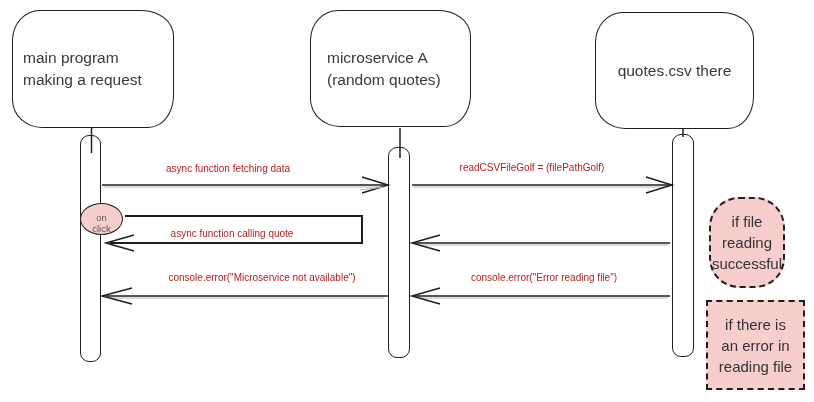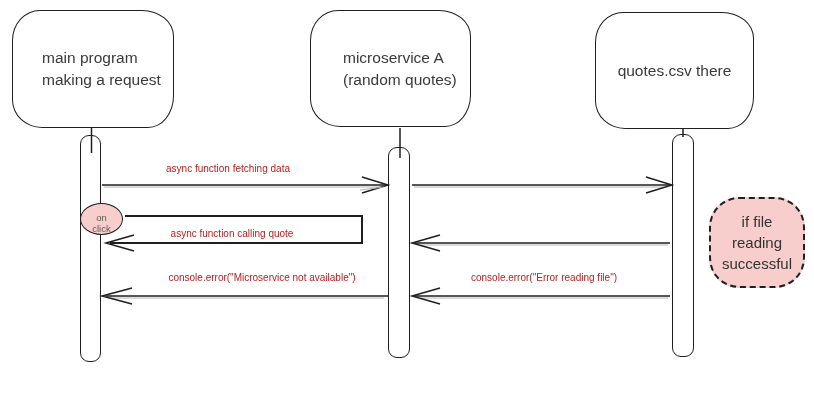--- a/index.html
+++ b/index.html
@@ -131,41 +131,47 @@
       <path class="ink" d="M132,288 L102,296 L132,304"></path>
     </g>
 
     <g>
       <path class="ghost" d="M420,298 L668,298"></path>
       <path class="ink" d="M670,296 L414,296"></path>
       <path class="ink" d="M440,288 L412,296 L440,304"></path>
     </g>
   </svg>
 
-  <div class="actor" style="left:12px; top:10px; width:162px; height:118px; padding-left:29px;">
+  <div class="actor" style="left:12px; top:10px; width:162px; height:118px; padding-left:10px;">
     <span>main program
 making a request</span>
   </div>
-  <div class="actor" style="left:310px; top:10px; width:161px; height:117px; padding-left:32px;">
+  <div class="actor" style="left:310px; top:10px; width:161px; height:117px; padding-left:16px;">
     <span>microservice A
 (random quotes)</span>
   </div>
   <div class="actor centered" style="left:595px; top:12px; width:159px; height:117px;">
     <span>quotes.csv there</span>
   </div>
 
   <div class="trigger" style="left:80px; top:203px; width:43px; height:32px;">
     <span>on
 click</span>
   </div>
 
   <div class="msg" style="left:228px; top:163px;">async function fetching data</div>
+  <div class="msg" style="left:532px; top:162px;">readCSVFileGolf = (filePathGolf)</div>
   <div class="msg" style="left:232px; top:222px;margin-top:6px;">async function calling quote</div>
   <div class="msg" style="left:262px; top:272px;">console.error("Microservice not available")</div>
   <div class="msg" style="left:544px; top:272px;">console.error("Error reading file")</div>
 
-  <div class="note" style="left:709px; top:197px; width:96px; height:91px;border-radius:30px;">
+  <div class="note" style="left:709px; top:197px; width:76px; height:91px;border-radius:30px;">
     <span>if file
 reading
 successful</span>
+  </div>
+  <div class="note" style="left:706px; top:300px; width:99px; height:90px;">
+    <span>if there is
+an error in
+reading file</span>
   </div>
 
 </div>
 
 </body></html>

